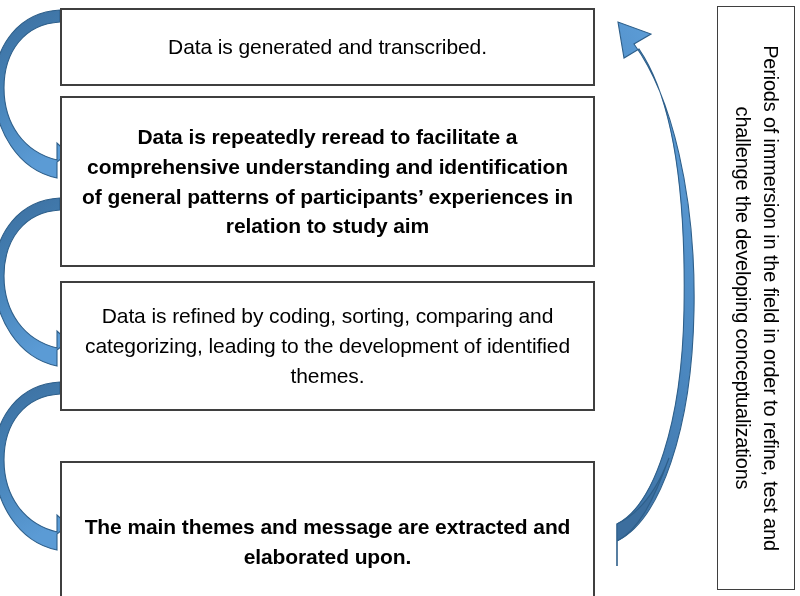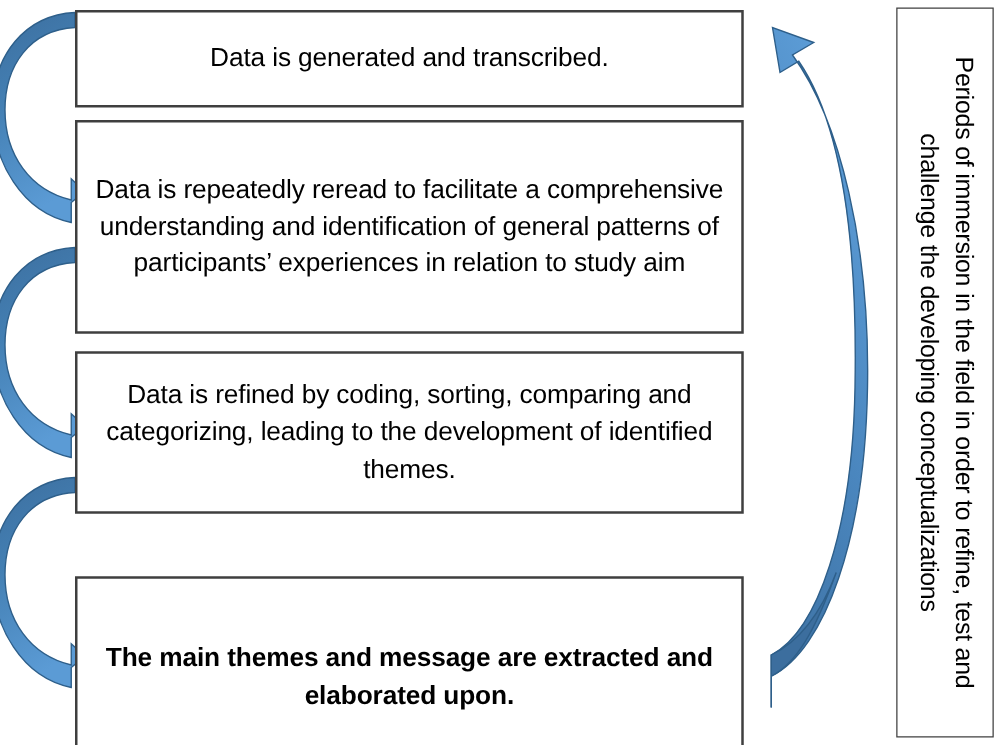--- a/index.html
+++ b/index.html
@@ -34,21 +34,21 @@
   .step-text {
     font-family: "Liberation Sans", sans-serif;
     font-size: 21px;
     line-height: 1.42;
     color: #000000;
     padding: 0 14px;
     letter-spacing: -0.1px;
   }
 
   #step-1 { left: 60px;  top: 8px;   width: 535px; height: 78px;  }
-  #step-2 { left: 60px;  top: 96px;  width: 535px; height: 171px; }
+  #step-2 { left: 60px;  top: 96px;  width: 535px; height: 171px; font-weight: bold; }
   #step-3 { left: 60px;  top: 281px; width: 535px; height: 130px; }
   #step-4 { left: 60px;  top: 461px; width: 535px; height: 162px; font-weight: bold; }
 
   
   #side-note {
     position: absolute;
     left: 717px;
     top: 6px;
     width: 78px;
     height: 584px;

